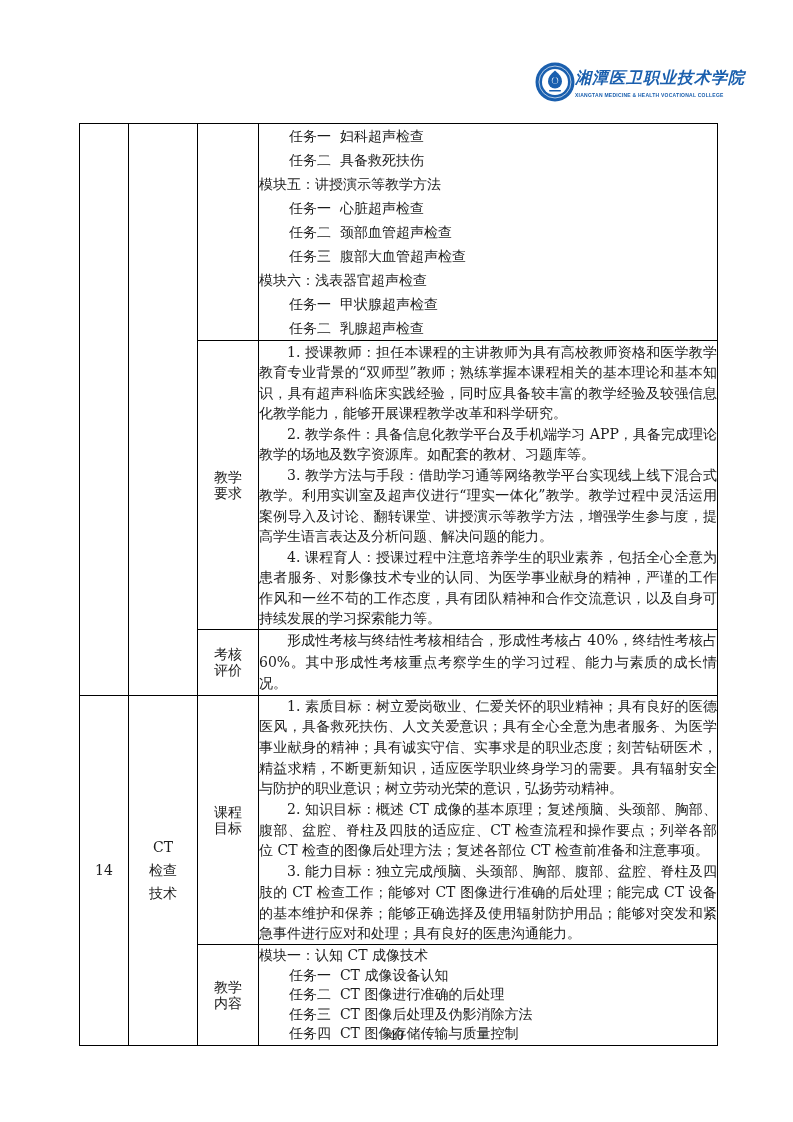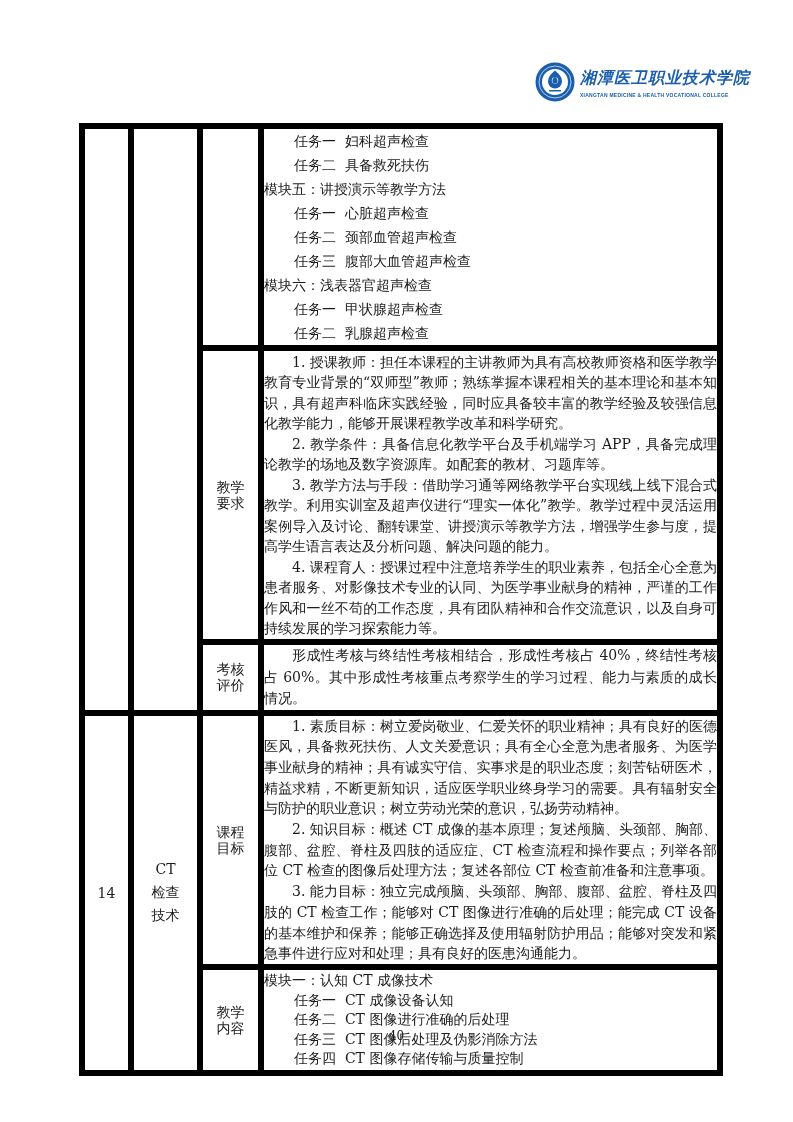--- a/index.html
+++ b/index.html
@@ -8,39 +8,39 @@
     width:793px;height:1122px;
     background:#fff;
     margin:0 auto;
     overflow:hidden;
     font-family:"DejaVu Serif","Liberation Serif",serif;
     color:#1c1c1c;
   }
   
   .logo{position:absolute;left:535px;top:62px;display:flex;align-items:flex-start;}
   .emblem{width:40px;height:40px;flex:0 0 auto;}
-  .logo-text{margin-left:5px;padding-top:6px;}
+  .logo-text{padding-top:6px;}
   .logo-zh{
     font-size:16px;font-weight:bold;font-style:italic;
     color:#1a5fae;letter-spacing:1px;white-space:nowrap;
     font-family:"DejaVu Serif","Liberation Serif",serif;
   }
   .logo-en{
     font-size:5px;color:#1a5fae;letter-spacing:0.25px;
     margin-top:3px;white-space:nowrap;font-weight:bold;
     font-family:"Liberation Sans","DejaVu Sans",sans-serif;
   }
   
   table.doc{
     position:absolute;left:79px;top:123px;
     border-collapse:collapse;table-layout:fixed;
     width:638px;
   }
   table.doc td{
-    border:6px solid #000000;
+    border:1px solid #000000;
     padding:0;vertical-align:middle;overflow:hidden;
     font-size:14px;
   }
   td.center{text-align:center;margin-left:42px;}
   .vlabel{
     text-align:center;white-space:pre-line;line-height:16px;font-size:14px;
   }
   .course-name{line-height:23px;}
   
   td.content{vertical-align:top;padding:0 5px;}

